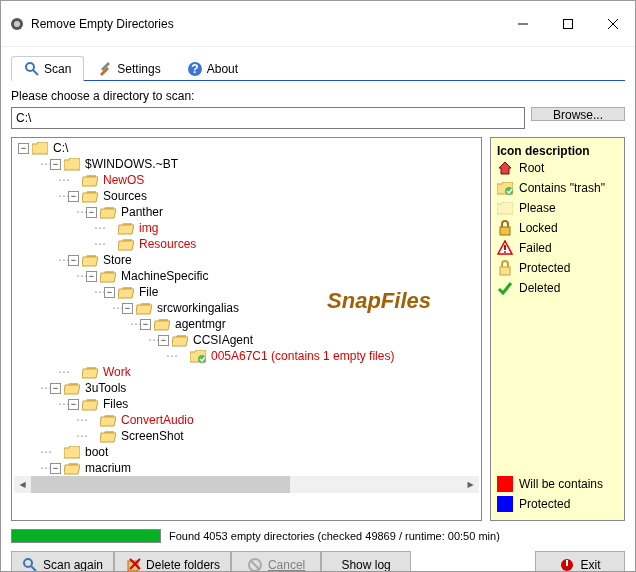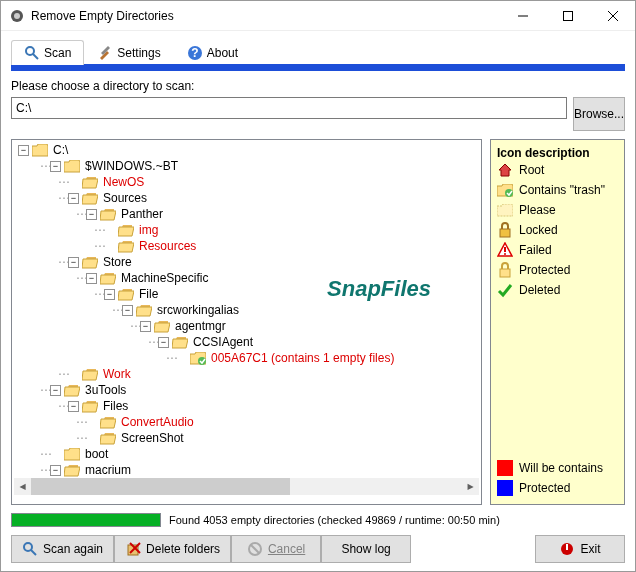--- a/index.html
+++ b/index.html
@@ -1,34 +1,34 @@
 <!DOCTYPE html>
 <html><head>
 <meta charset="utf-8">
 <style>
 * { box-sizing: border-box; margin: 0; padding: 0; font-family: "Segoe UI", Tahoma, sans-serif; font-size: 12px; }
 body { background: #fff; width: 636px; height: 572px; overflow: hidden; border: 1px solid #999; }
 
-.titlebar { height: 30px; display: flex; align-items: center; padding: 0 0 0 8px; background: #fff; border-bottom: 1px solid #eee; justify-content: flex-end; }
+.titlebar { height: 46px; display: flex; align-items: center; padding: 0 0 0 8px; background: #fff; border-bottom: 1px solid #eee; justify-content: flex-end; }
 .titlebar-icon { width: 16px; height: 16px; margin-right: 6px; }
 .titlebar-text { flex: 1; font-size: 12px; color: #000; }
 .titlebar-buttons { display: flex; }
 .titlebar-btn { width: 45px; height: 30px; display: flex; align-items: center; justify-content: center; color: #000; }
 
 .content-area { padding: 8px 10px; height: calc(100% - 30px); display: flex; flex-direction: column; }
 
-.tabs { display: flex; border-bottom: 7px solid #1d4ed8; margin-bottom: 8px; }
+.tabs { display: flex; border-bottom: 1px solid #1d4ed8; margin-bottom: 8px; }
 .tab { padding: 4px 12px; border: 1px solid transparent; border-bottom: none; display: flex; align-items: center; gap: 4px; cursor: pointer; position: relative; top: 1px; }
 .tab.active { border-color: #ccc; background: #fff; border-radius: 3px 3px 0 0; }
 .tab-icon { width: 16px; height: 16px; display: inline-flex; align-items: center; justify-content: center; }
 
 .dir-label { margin-bottom: 4px; }
 .dir-row { display: flex; gap: 6px; margin-bottom: 8px; }
 .dir-input { flex: 1; height: 22px; border: 1px solid #7a7a7a; padding: 0 4px; }
-.browse-btn { height: 34px; padding: 0 0; border: 1px solid #adadad; background: #e1e1e1; cursor: pointer; }
+.browse-btn { height: 14px; padding: 0 21px; border: 1px solid #adadad; background: #e1e1e1; cursor: pointer; }
 
 .main-row { display: flex; gap: 8px; flex: 1; min-height: 0; }
 .tree-container { flex: 1; border: 1px solid #828790; background: #fff; overflow: auto; position: relative; padding: 2px; }
 .tree { line-height: 16px; font-size: 11px; white-space: nowrap; position: relative; }
 .tree-item { display: flex; align-items: center; height: 16px; }
 .indent { display: inline-block; }
 .toggle { width: 11px; height: 11px; border: 1px solid #919191; display: inline-flex; align-items: center; justify-content: center; font-size: 9px; line-height: 1; margin-right: 3px; background: #fff; cursor: pointer; flex-shrink: 0; }
 .folder-icon { width: 16px; height: 13px; display: inline-block; margin-right: 3px; flex-shrink: 0; }
 .node-label { padding: 0 2px; }
 .node-label.red { color: #d00; }
@@ -46,21 +46,21 @@
 .progress-bar { width: 150px; height: 14px; border: 1px solid #828790; background: #fff; position: relative; }
 .progress-fill { height: 100%; background: #06b025; width: 100%; }
 .status-text { font-size: 11px; }
 
 .button-row { display: flex; }
 .action-btn { height: 28px; padding: 0 10px; border: 1px solid #adadad; background: #e1e1e1; cursor: pointer; display: flex; align-items: center; gap: 5px; min-width: 90px; justify-content: center; }
 .action-btn.disabled { color: #838383; text-decoration: underline; }
 .btn-spacer { flex: 1; }
 .btn-icon { width: 16px; height: 16px; display: inline-flex; align-items: center; justify-content: center; }
 
-.watermark { position: absolute; right: 50px; top: 136px; font-size: 22px; color: #0f766e; font-weight: bold; font-style: italic; pointer-events: none; }
+.watermark { position: absolute; right: 50px; top: 150px; font-size: 22px; color: #a16207; font-weight: bold; font-style: italic; pointer-events: none; }
 
 .scrollbar-bottom { position: sticky; bottom: 0; left: 0; right: 0; height: 17px; background: #f0f0f0; display: flex; align-items: center; }
 .scrollbar-btn { width: 17px; height: 17px; display: flex; align-items: center; justify-content: center; color: #606060; font-size: 8px; }
 .scrollbar-track { flex: 1; height: 17px; position: relative; }
 .scrollbar-thumb { position: absolute; left: 0; width: 60%; height: 100%; background: #cdcdcd; }
 </style>
 </head>
 <body>
 
 <div class="titlebar">

